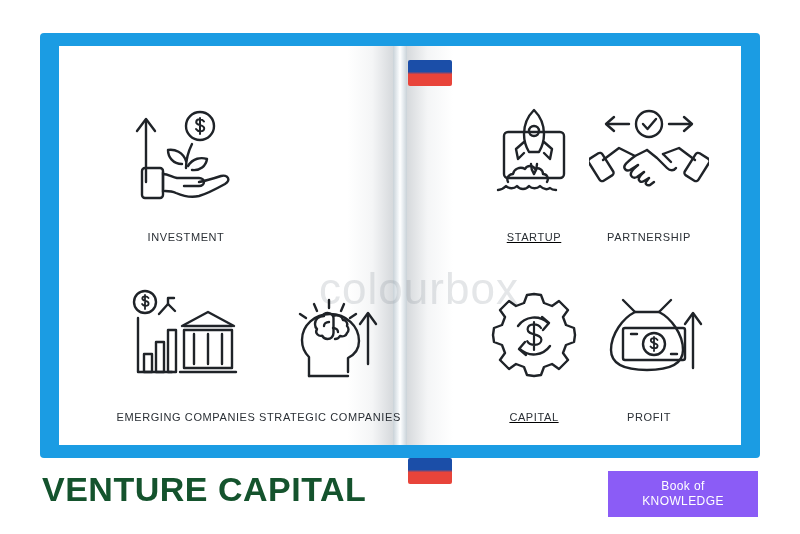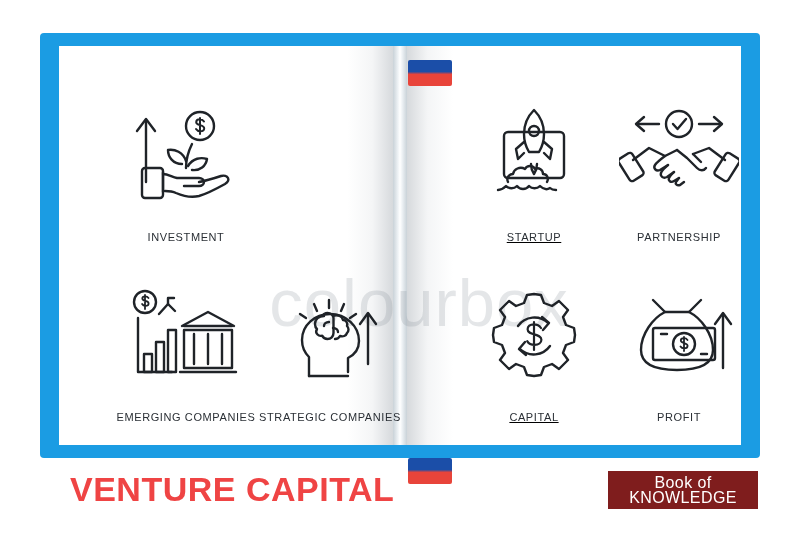--- a/index.html
+++ b/index.html
@@ -81,21 +81,21 @@
   .clasp.top { top: 27px; }
   .clasp.bottom { top: 425px; }
 
   
   .watermark {
     position: absolute;
     left: 0;
     top: 218px;
     width: 720px;
     text-align: center;
-    font-size: 67px;
+    font-size: 44px;
     letter-spacing: 1px;
     color: rgba(120,130,140,0.20);
     font-family: "Liberation Sans", sans-serif;
     font-weight: 400;
     pointer-events: none;
     user-select: none;
   }
 
   
   .grid {
@@ -120,49 +120,48 @@
     letter-spacing: 0.6px;
     color: #2a2f35;
     font-family: "Liberation Sans", sans-serif;
     white-space: nowrap;
   }
 
   
   .c1 { left: 52px; }
   .c2 { left: 196px; }
   .c3 { left: 400px; text-decoration: underline; }
-  .c4 { left: 545px; }
+  .c4 { left: 515px; }
   .r1 { top: 55px; }
   .r2 { top: 235px; }
 
   
   .title {
     position: absolute;
     left: 42px;
     top: 470px;
     font-size: 34px;
     font-weight: bold;
     letter-spacing: 0.5px;
-    color: #ef4444;
-    font-family: "Liberation Sans", sans-serif;
-    margin-left: 28px;
+    color: #14532d;
+    font-family: "Liberation Sans", sans-serif;
   }
   .badge {
     position: absolute;
     right: 42px;
     top: 471px;
     width: 150px;
-    height: 38px;
-    background: #7f1d1d;
+    height: 46px;
+    background: #8b5cf6;
     display: flex;
     flex-direction: column;
     align-items: center;
     justify-content: center;
     color: #ffffff;
-    font-size: 16px;
+    font-size: 12px;
     line-height: 15px;
     letter-spacing: 0.4px;
     font-family: "Liberation Sans", sans-serif;
   }
   svg { display: block; }
 </style>
 </head>
 <body>
 
 <div class="stage">

